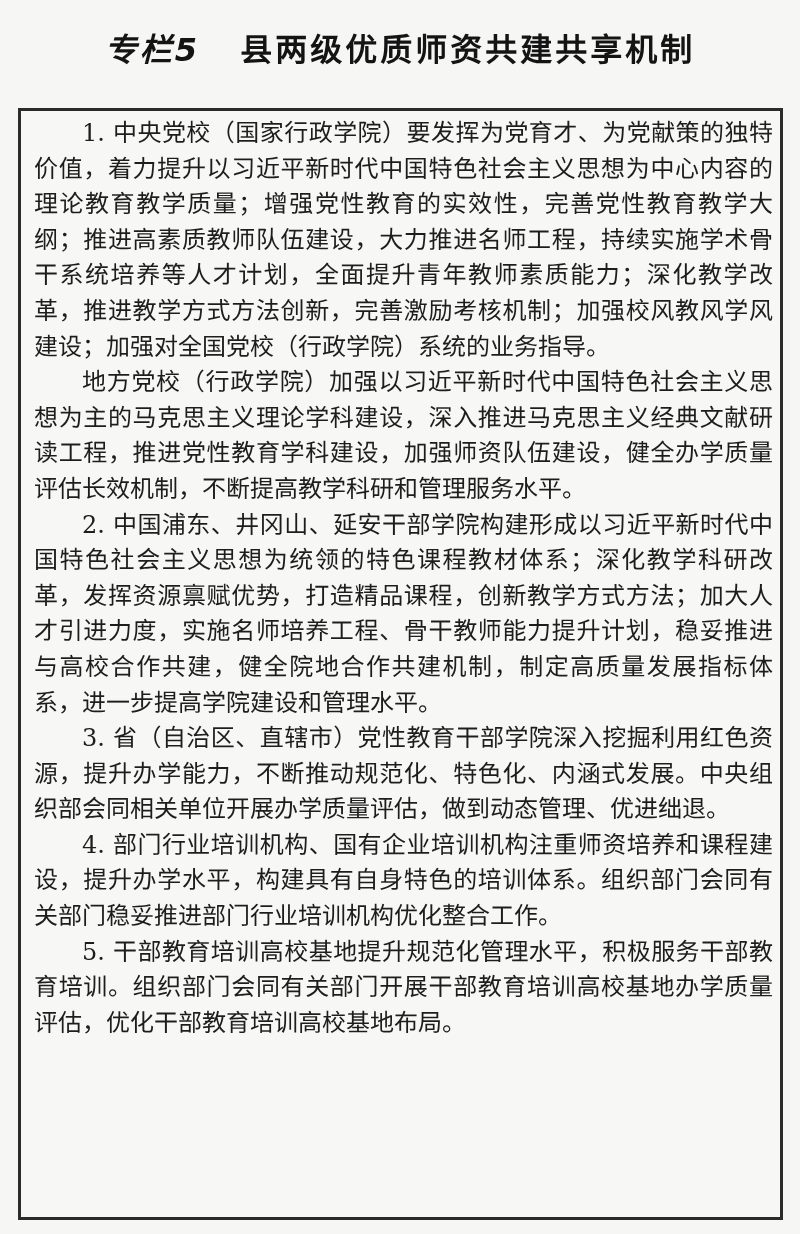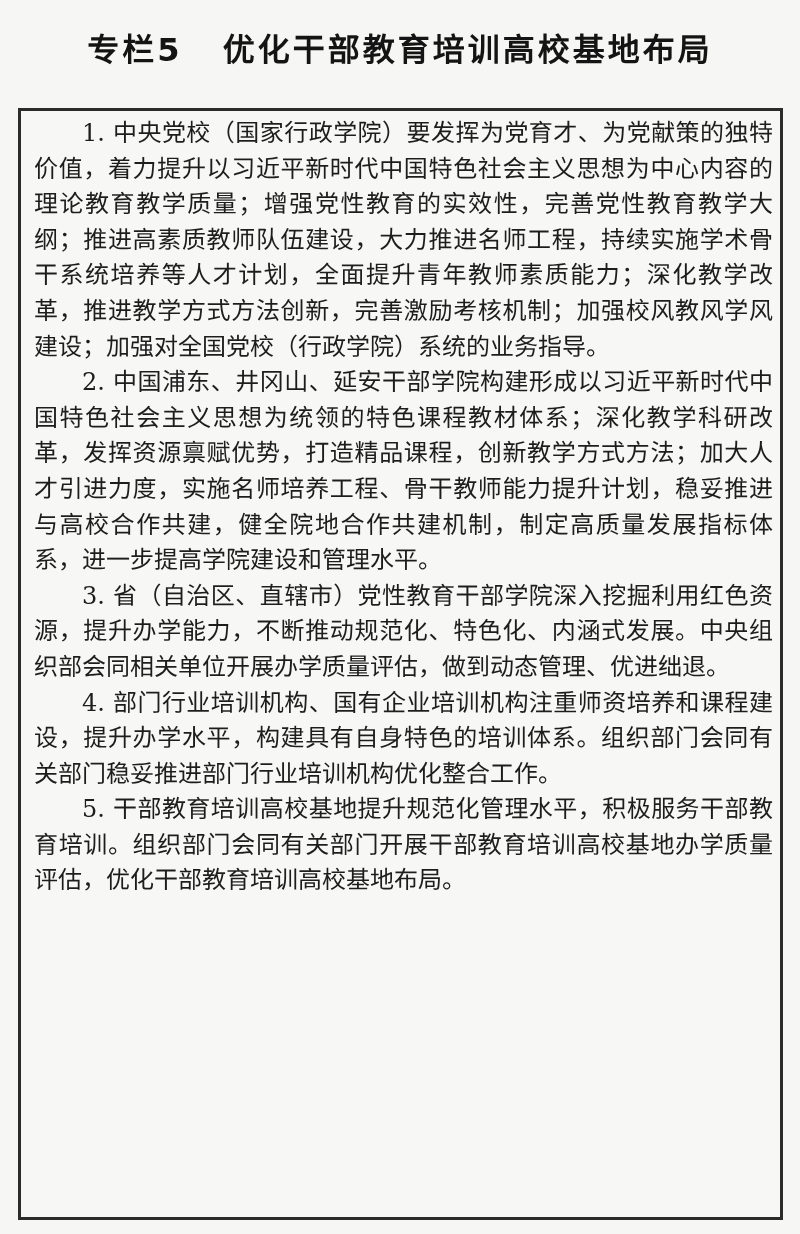--- a/index.html
+++ b/index.html
@@ -24,20 +24,21 @@
     text-align: center;
     font-family: "DejaVu Sans", "Liberation Sans", sans-serif;
     font-weight: bold;
     font-size: 32px;
     color: #141414;
     letter-spacing: 3px;
     white-space: nowrap;
   }
   .title-row .kicker {
     margin-right: 40px;
+    font-style: italic;
   }
   .content-box {
     position: absolute;
     left: 18px;
     top: 108px;
     width: 765px;
     height: 1112px;
     box-sizing: border-box;
     border: 3px solid #2b2b2b;
     padding: 5px 7px 5px 13px;
@@ -52,24 +53,25 @@
     text-justify: inter-character;
     color: #1d1d1d;
   }
 </style>
 </head>
 <body>
 
 <div class="page">
 
   <div class="title-row">
-    <span class="kicker">专栏5</span><span>优化干部教育培训高校基地布局</span>
+    <span class="kicker">专栏5</span><span>县两级优质师资共建共享机制</span>
   </div>
 
   <div class="content-box">
     <p>1. 中央党校（国家行政学院）要发挥为党育才、为党献策的独特价值，着力提升以习近平新时代中国特色社会主义思想为中心内容的理论教育教学质量；增强党性教育的实效性，完善党性教育教学大纲；推进高素质教师队伍建设，大力推进名师工程，持续实施学术骨干系统培养等人才计划，全面提升青年教师素质能力；深化教学改革，推进教学方式方法创新，完善激励考核机制；加强校风教风学风建设；加强对全国党校（行政学院）系统的业务指导。</p>
+    <p>地方党校（行政学院）加强以习近平新时代中国特色社会主义思想为主的马克思主义理论学科建设，深入推进马克思主义经典文献研读工程，推进党性教育学科建设，加强师资队伍建设，健全办学质量评估长效机制，不断提高教学科研和管理服务水平。</p>
     <p>2. 中国浦东、井冈山、延安干部学院构建形成以习近平新时代中国特色社会主义思想为统领的特色课程教材体系；深化教学科研改革，发挥资源禀赋优势，打造精品课程，创新教学方式方法；加大人才引进力度，实施名师培养工程、骨干教师能力提升计划，稳妥推进与高校合作共建，健全院地合作共建机制，制定高质量发展指标体系，进一步提高学院建设和管理水平。</p>
     <p>3. 省（自治区、直辖市）党性教育干部学院深入挖掘利用红色资源，提升办学能力，不断推动规范化、特色化、内涵式发展。中央组织部会同相关单位开展办学质量评估，做到动态管理、优进绌退。</p>
     <p>4. 部门行业培训机构、国有企业培训机构注重师资培养和课程建设，提升办学水平，构建具有自身特色的培训体系。组织部门会同有关部门稳妥推进部门行业培训机构优化整合工作。</p>
     <p>5. 干部教育培训高校基地提升规范化管理水平，积极服务干部教育培训。组织部门会同有关部门开展干部教育培训高校基地办学质量评估，优化干部教育培训高校基地布局。</p>
   </div>
 
 </div>
 
 </body></html>

